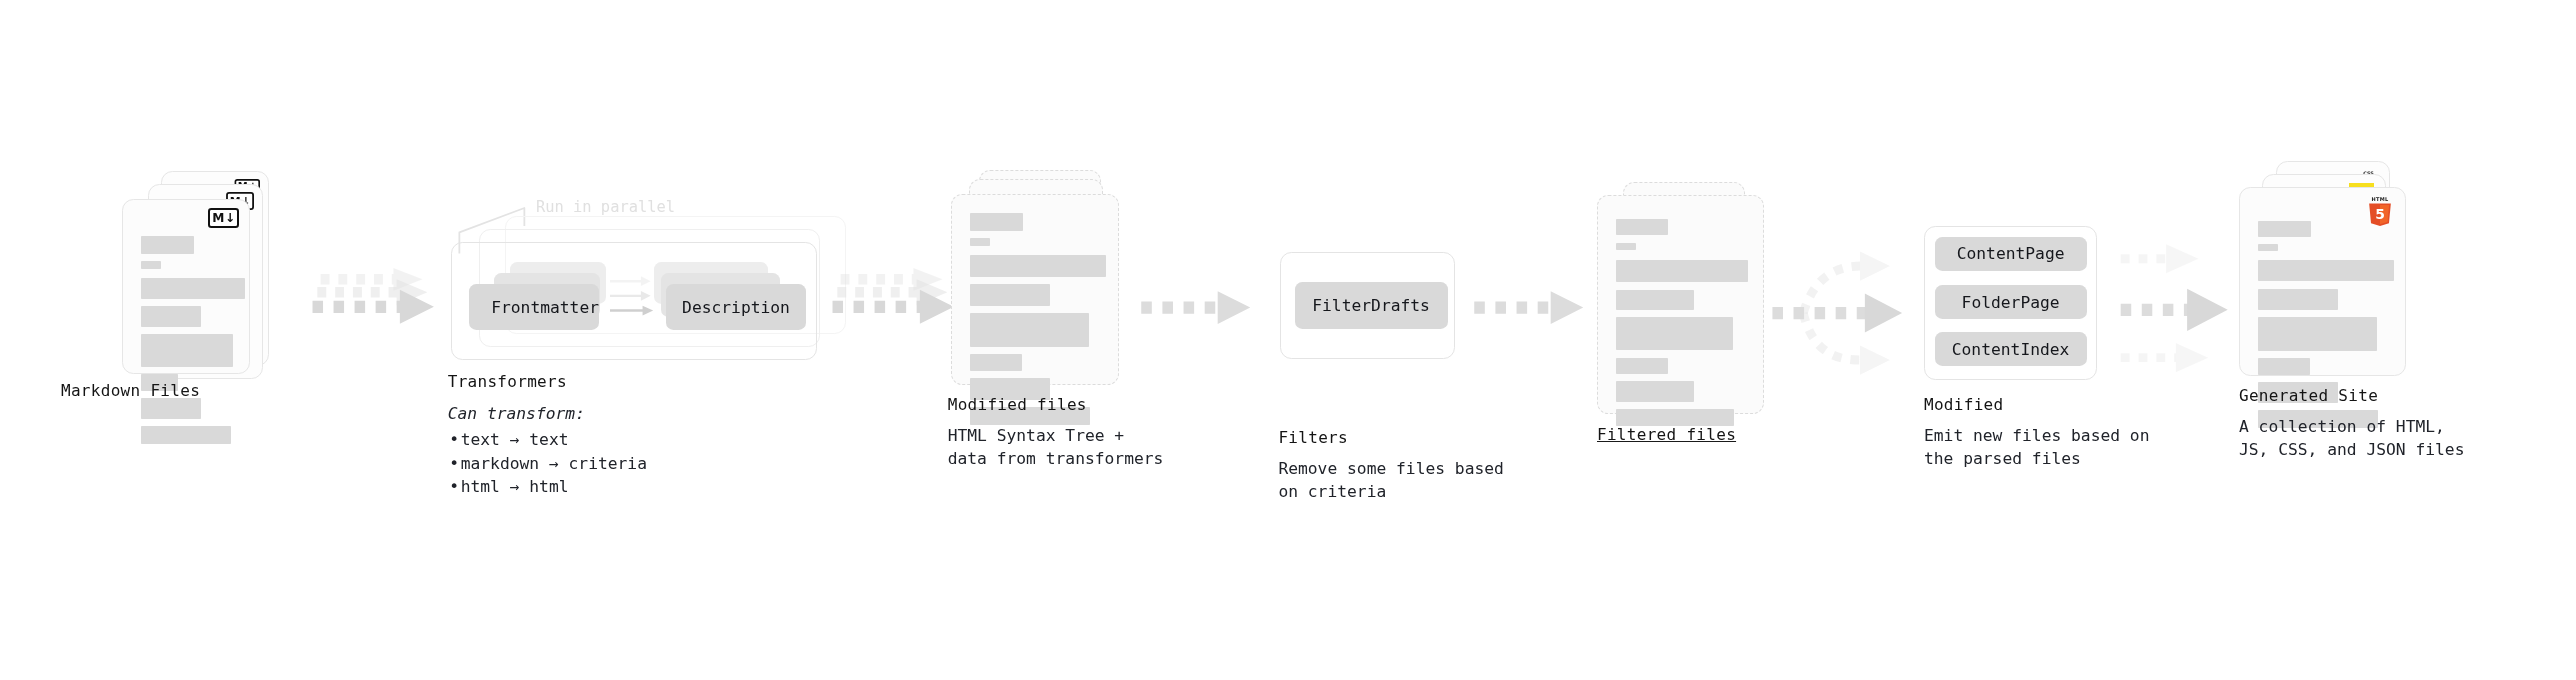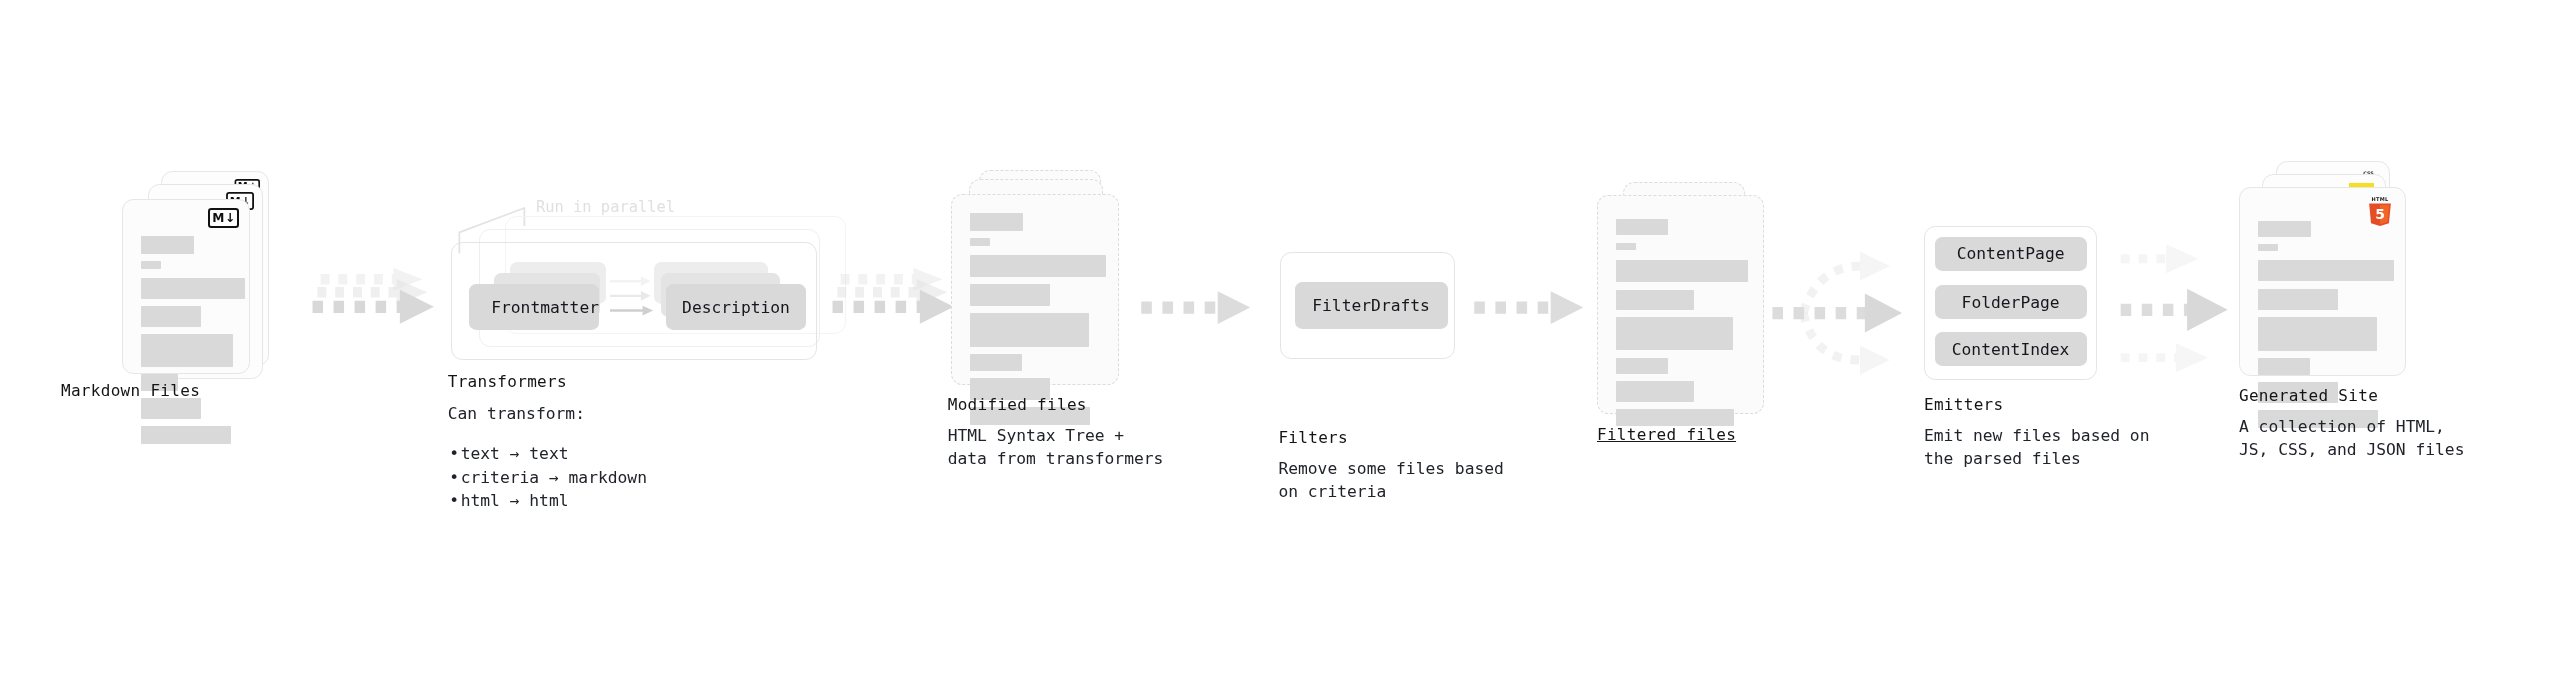--- a/index.html
+++ b/index.html
@@ -29,21 +29,21 @@
     color: #141414;
     white-space: pre;
   }
   .caption-sub {
     font-family: "DejaVu Sans Mono", "Liberation Mono", monospace;
     font-size: 16.3px;
     line-height: 23.6px;
     color: #20232a;
     white-space: pre;
   }
-  .caption-sub.lead { margin-bottom: 16px; }
+  .caption-sub.lead { margin-bottom: 2px; font-style: italic; }
   .bullets { margin: 0; padding: 0; list-style: none; }
   .bullets li {
     font-family: "DejaVu Sans Mono", "Liberation Mono", monospace;
     font-size: 16.3px;
     line-height: 23.6px;
     color: #20232a;
     white-space: pre;
     padding-left: 13px;
     position: relative;
   }
@@ -244,21 +244,21 @@
     <div class="pill" style="left:215px; top:89px; width:140px; height:46px;">
       <span>Description</span>
     </div>
 
     <div class="abs" style="left:-3.3px; top:177px; width:341px;">
       <div class="caption-title">Transformers</div>
       <div style="height:11.4px;"></div>
       <div class="caption-sub lead">Can transform:</div>
       <ul class="bullets">
         <li>text → text</li>
-        <li>criteria → markdown</li>
+        <li>markdown → criteria</li>
         <li>html → html</li>
       </ul>
     </div>
   </div>
 
   <div class="abs" style="left:829px; top:268px;">
     <svg width="130" height="89" viewBox="0 0 160 110">
       <g opacity="0.35">
         <line x1="14" y1="14" x2="112" y2="14" stroke="#dcdcdc" stroke-width="13" stroke-dasharray="11 11"></line>
         <polygon points="104,0 140,14 104,28" fill="#dcdcdc"></polygon>
@@ -377,21 +377,21 @@
       <span>ContentPage</span>
     </div>
     <div class="pill" style="left:10.6px; top:59px; width:152px; height:34px;">
       <span>FolderPage</span>
     </div>
     <div class="pill" style="left:10.6px; top:106px; width:152px; height:34px;">
       <span>ContentIndex</span>
     </div>
 
     <div class="abs" style="left:0px; top:169px; width:293px;">
-      <div class="caption-title">Emitters</div>
+      <div class="caption-title">Modified</div>
       <div style="height:9.8px;"></div>
       <div class="caption-sub">Emit new files based on</div>
       <div class="caption-sub">the parsed files</div>
     </div>
   </div>
 
   <div class="abs" style="left:2117px; top:232px;">
     <svg width="163" height="154" viewBox="0 0 200 190">
       <g opacity="0.45">
         <line x1="4" y1="33" x2="64" y2="33" stroke="#ebebeb" stroke-width="11" stroke-dasharray="11 11"></line>

